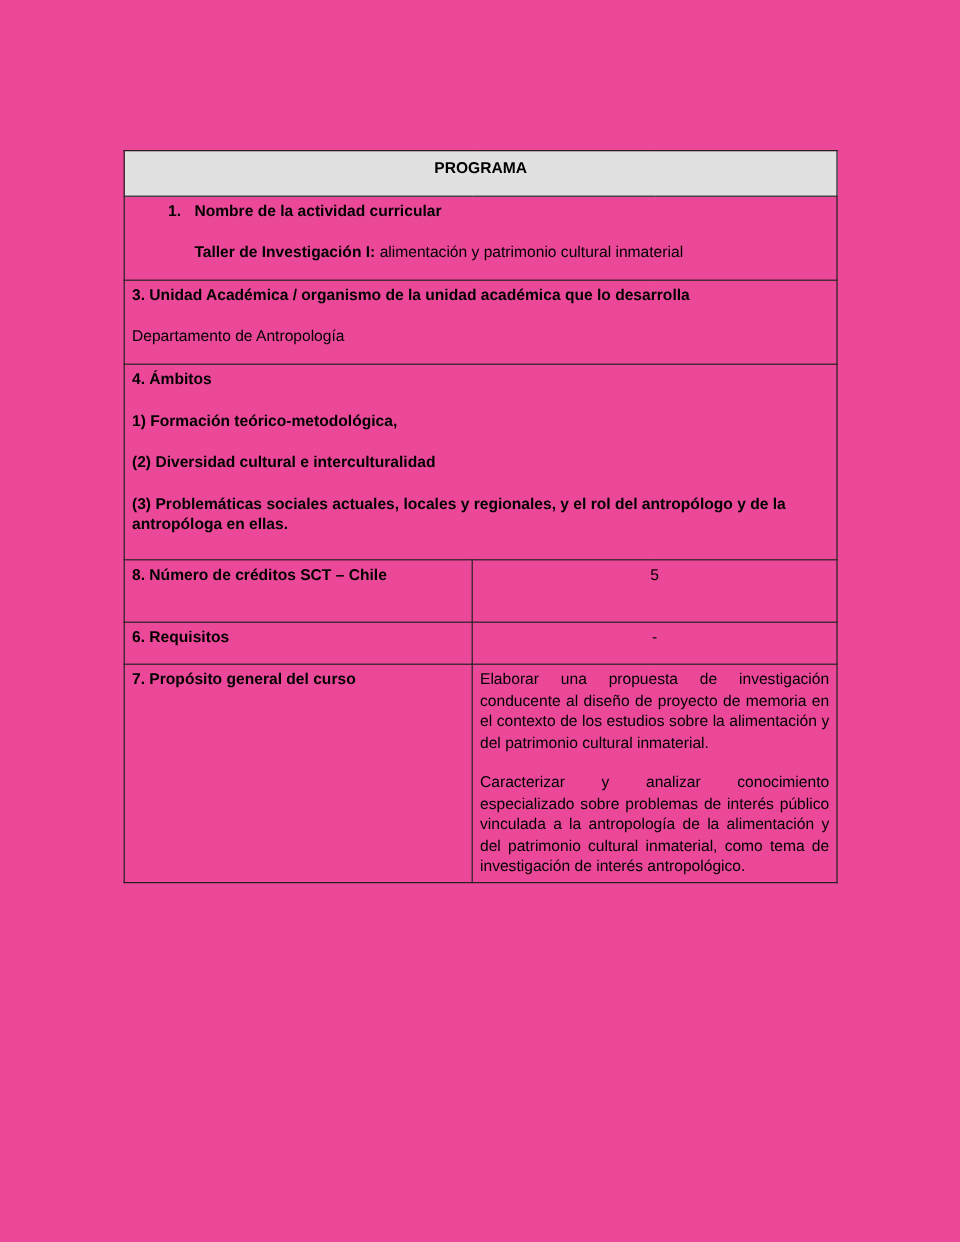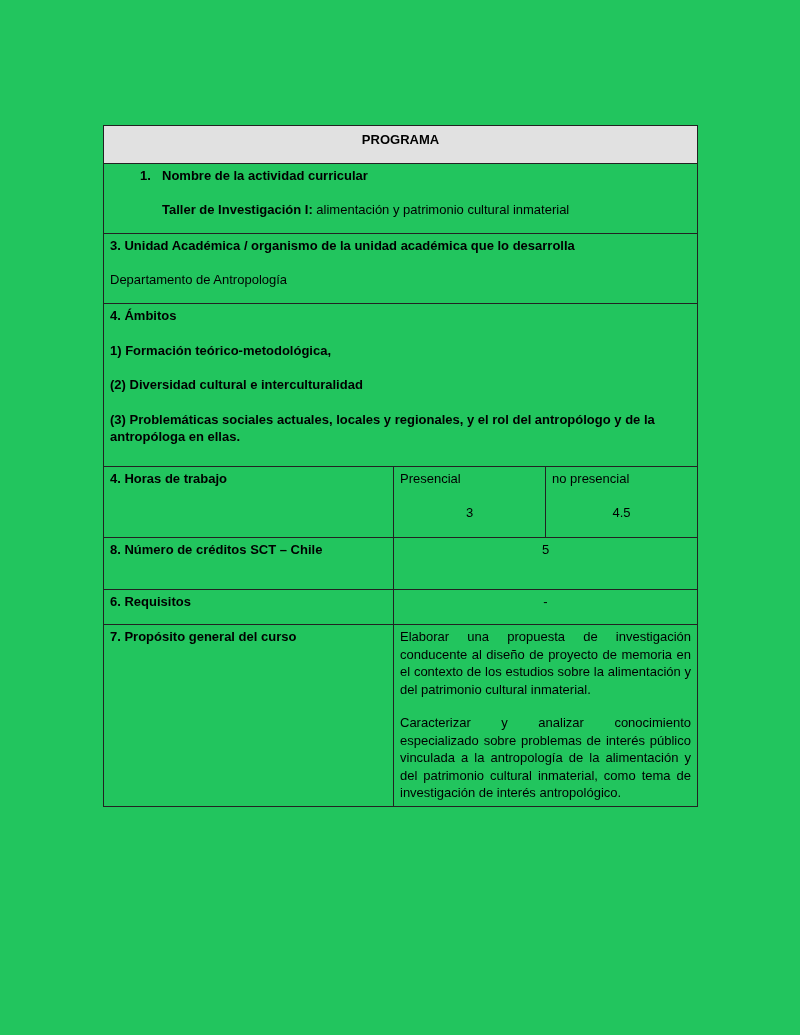--- a/index.html
+++ b/index.html
@@ -1,17 +1,17 @@
 <!DOCTYPE html>
 <html><head>
 <meta charset="utf-8">
 <style>
   html, body { margin: 0; padding: 0; background: #ffffff; }
   body { width: 800px; height: 1035px; position: relative; font-family: "Liberation Sans", sans-serif; color: #000; }
-  .page { position: absolute; left: 0; top: 0; width: 800px; height: 1035px; background: #22c55e; }
+  .page { position: absolute; left: 0; top: 0; width: 800px; height: 1035px; background: #ec4899; }
   table.prog {
     position: absolute; left: 103px; top: 125px; width: 594px;
     border-collapse: collapse; table-layout: fixed;
     font-size: 13px; line-height: 17.5px;
   }
   table.prog td { border: 1.5px solid #222; vertical-align: top; padding: 3px 6px 4px 6px; }
   .hdr { background: #e1e1e1; text-align: center; font-weight: bold; height: 28px; padding-top: 5px !important; }
   .b { font-weight: bold; }
   .indent1 { padding-left: 30px; }
   .num { display: inline-block; width: 22px; }
@@ -55,31 +55,20 @@
 
     <tr>
       <td colspan="3" style="height:155px;">
         <p class="b">4. Ámbitos</p>
         <p class="b gap-s">1) Formación teórico-metodológica,</p>
         <p class="b gap-s">(2) Diversidad cultural e interculturalidad</p>
         <p class="b gap-s">(3) Problemáticas sociales actuales, locales y regionales, y el rol del antropólogo y de la antropóloga en ellas.</p>
       </td>
     </tr>
 
-    <tr>
-      <td class="b" style="height:63px;">4. Horas de trabajo</td>
-      <td>
-        <p>Presencial</p>
-        <p class="center gap">3</p>
-      </td>
-      <td>
-        <p>no presencial</p>
-        <p class="center gap">4.5</p>
-      </td>
-    </tr>
 
     <tr>
       <td class="b" style="height:44px;">8. Número de créditos SCT – Chile</td>
       <td colspan="2" class="center">5</td>
     </tr>
 
     <tr>
       <td class="b" style="height:27px;">6. Requisitos</td>
       <td colspan="2" class="center">-</td>
     </tr>

